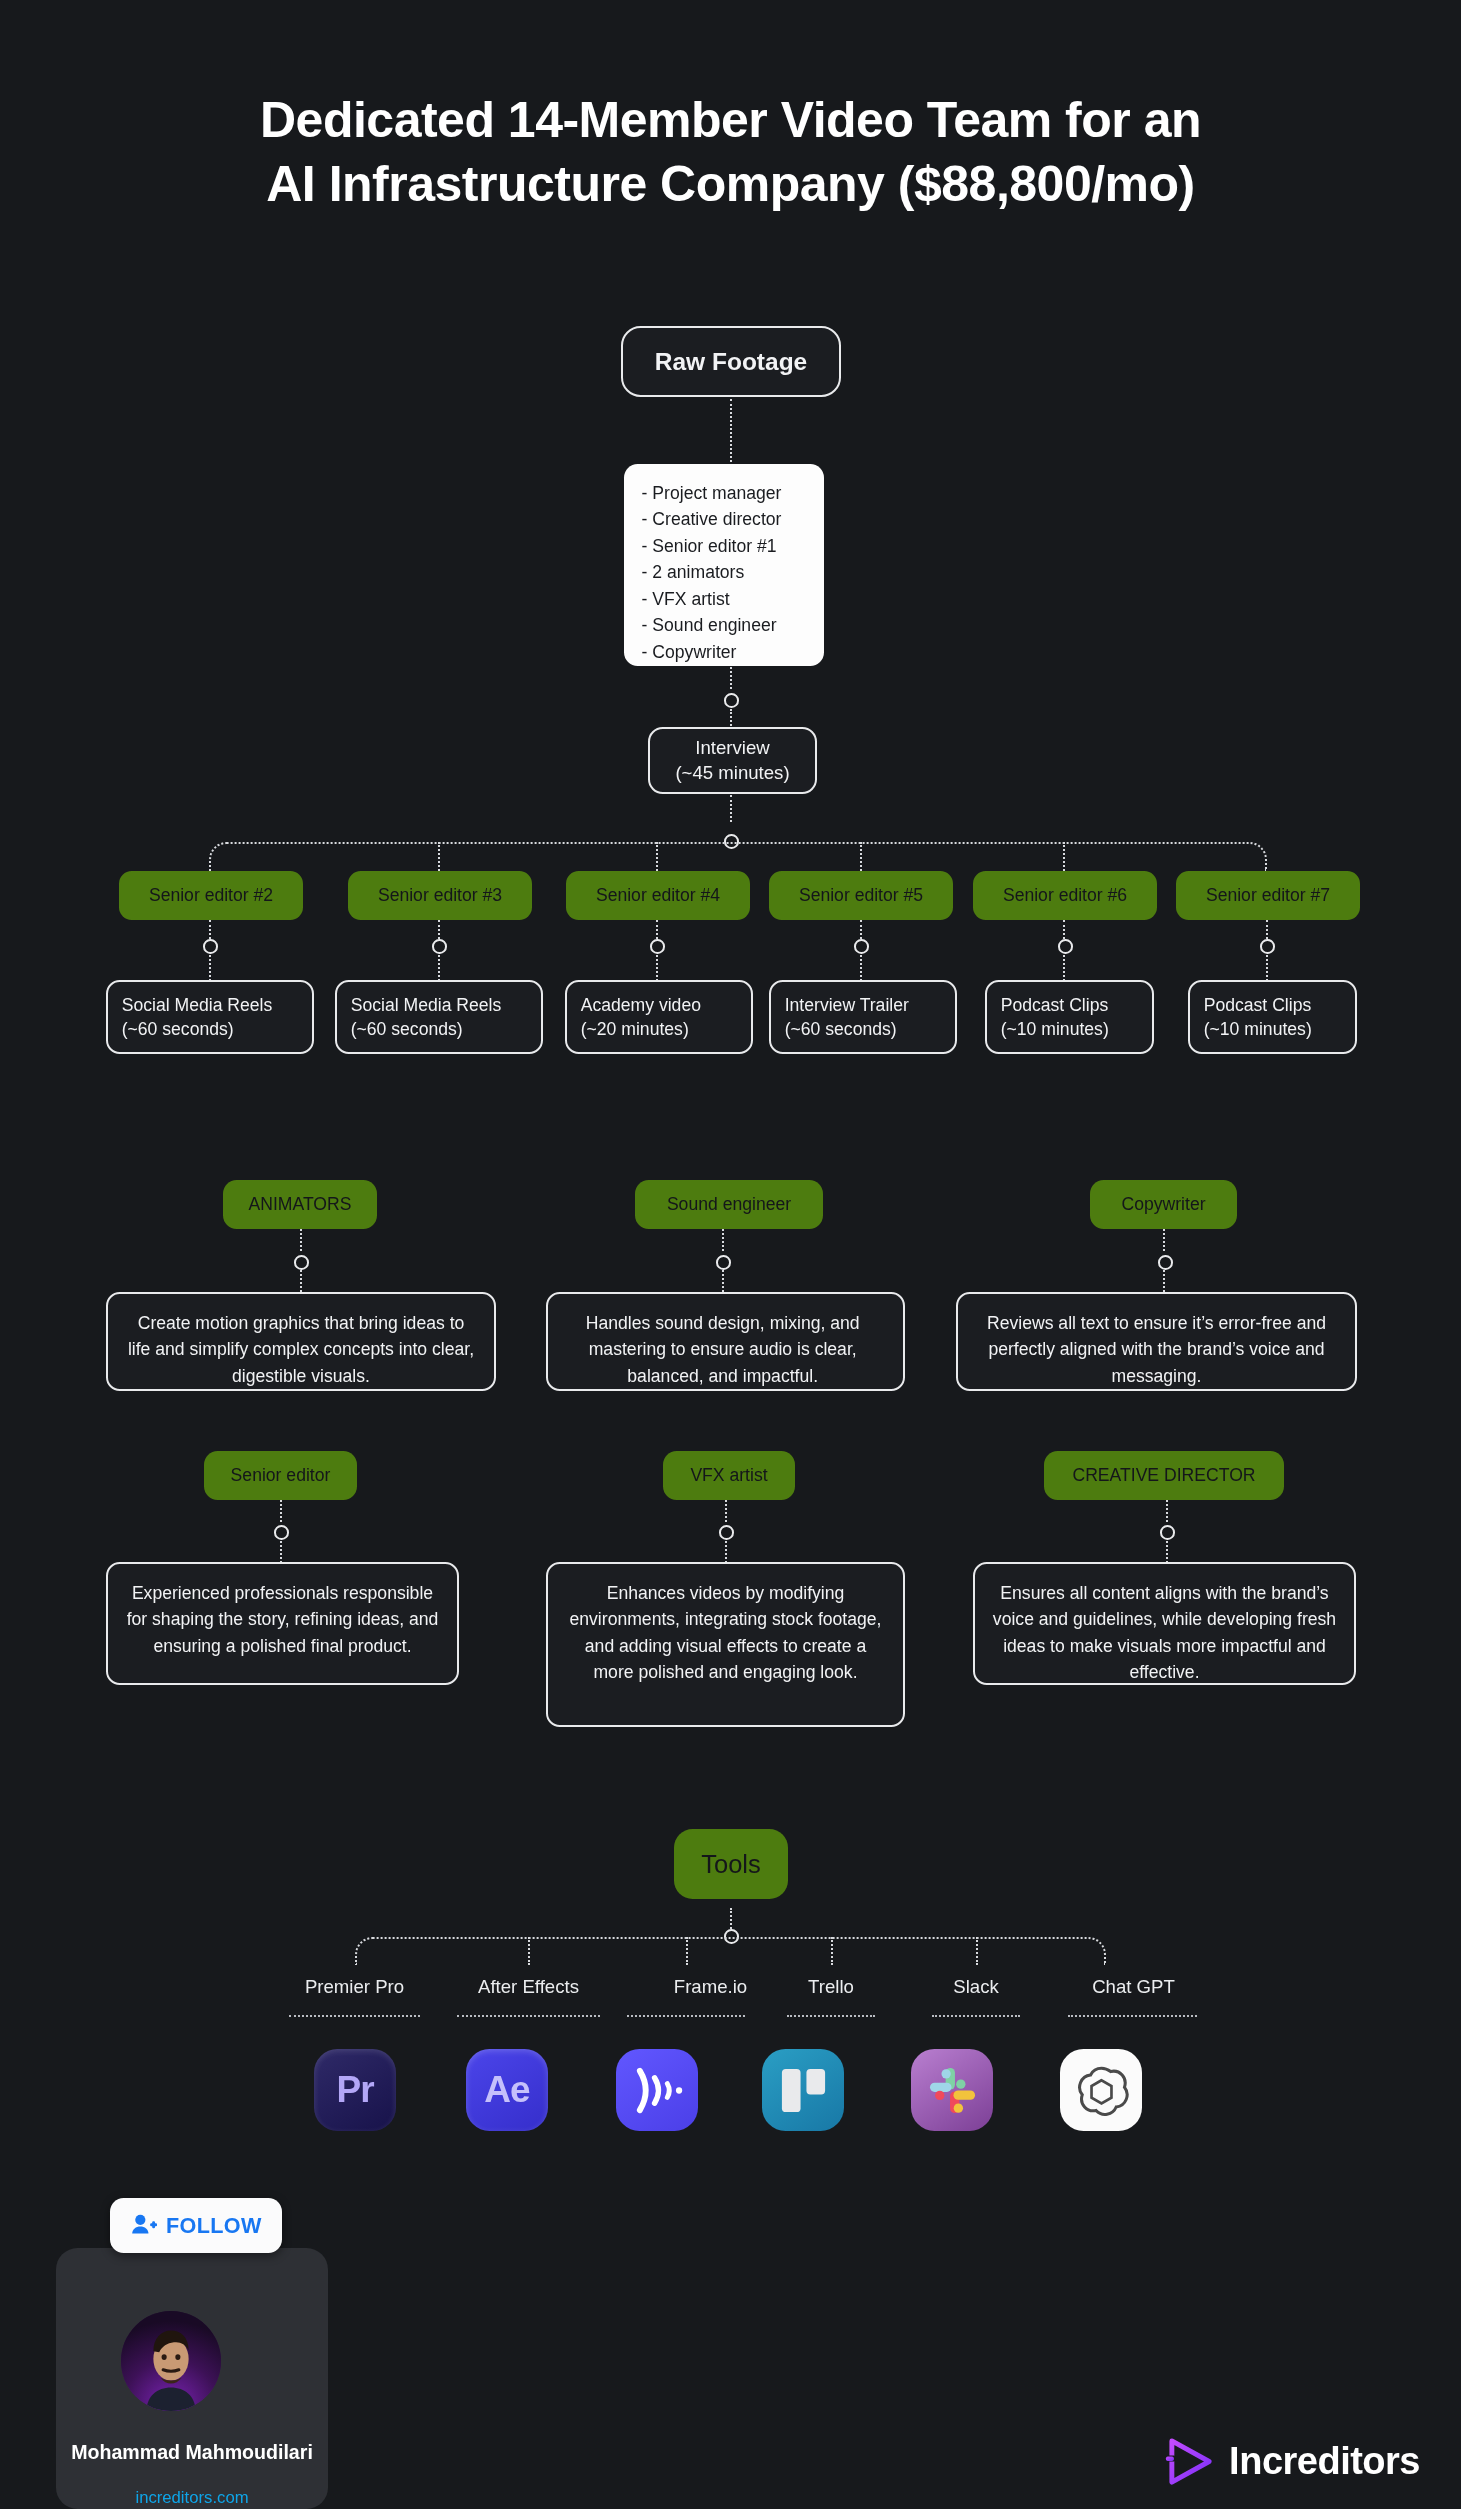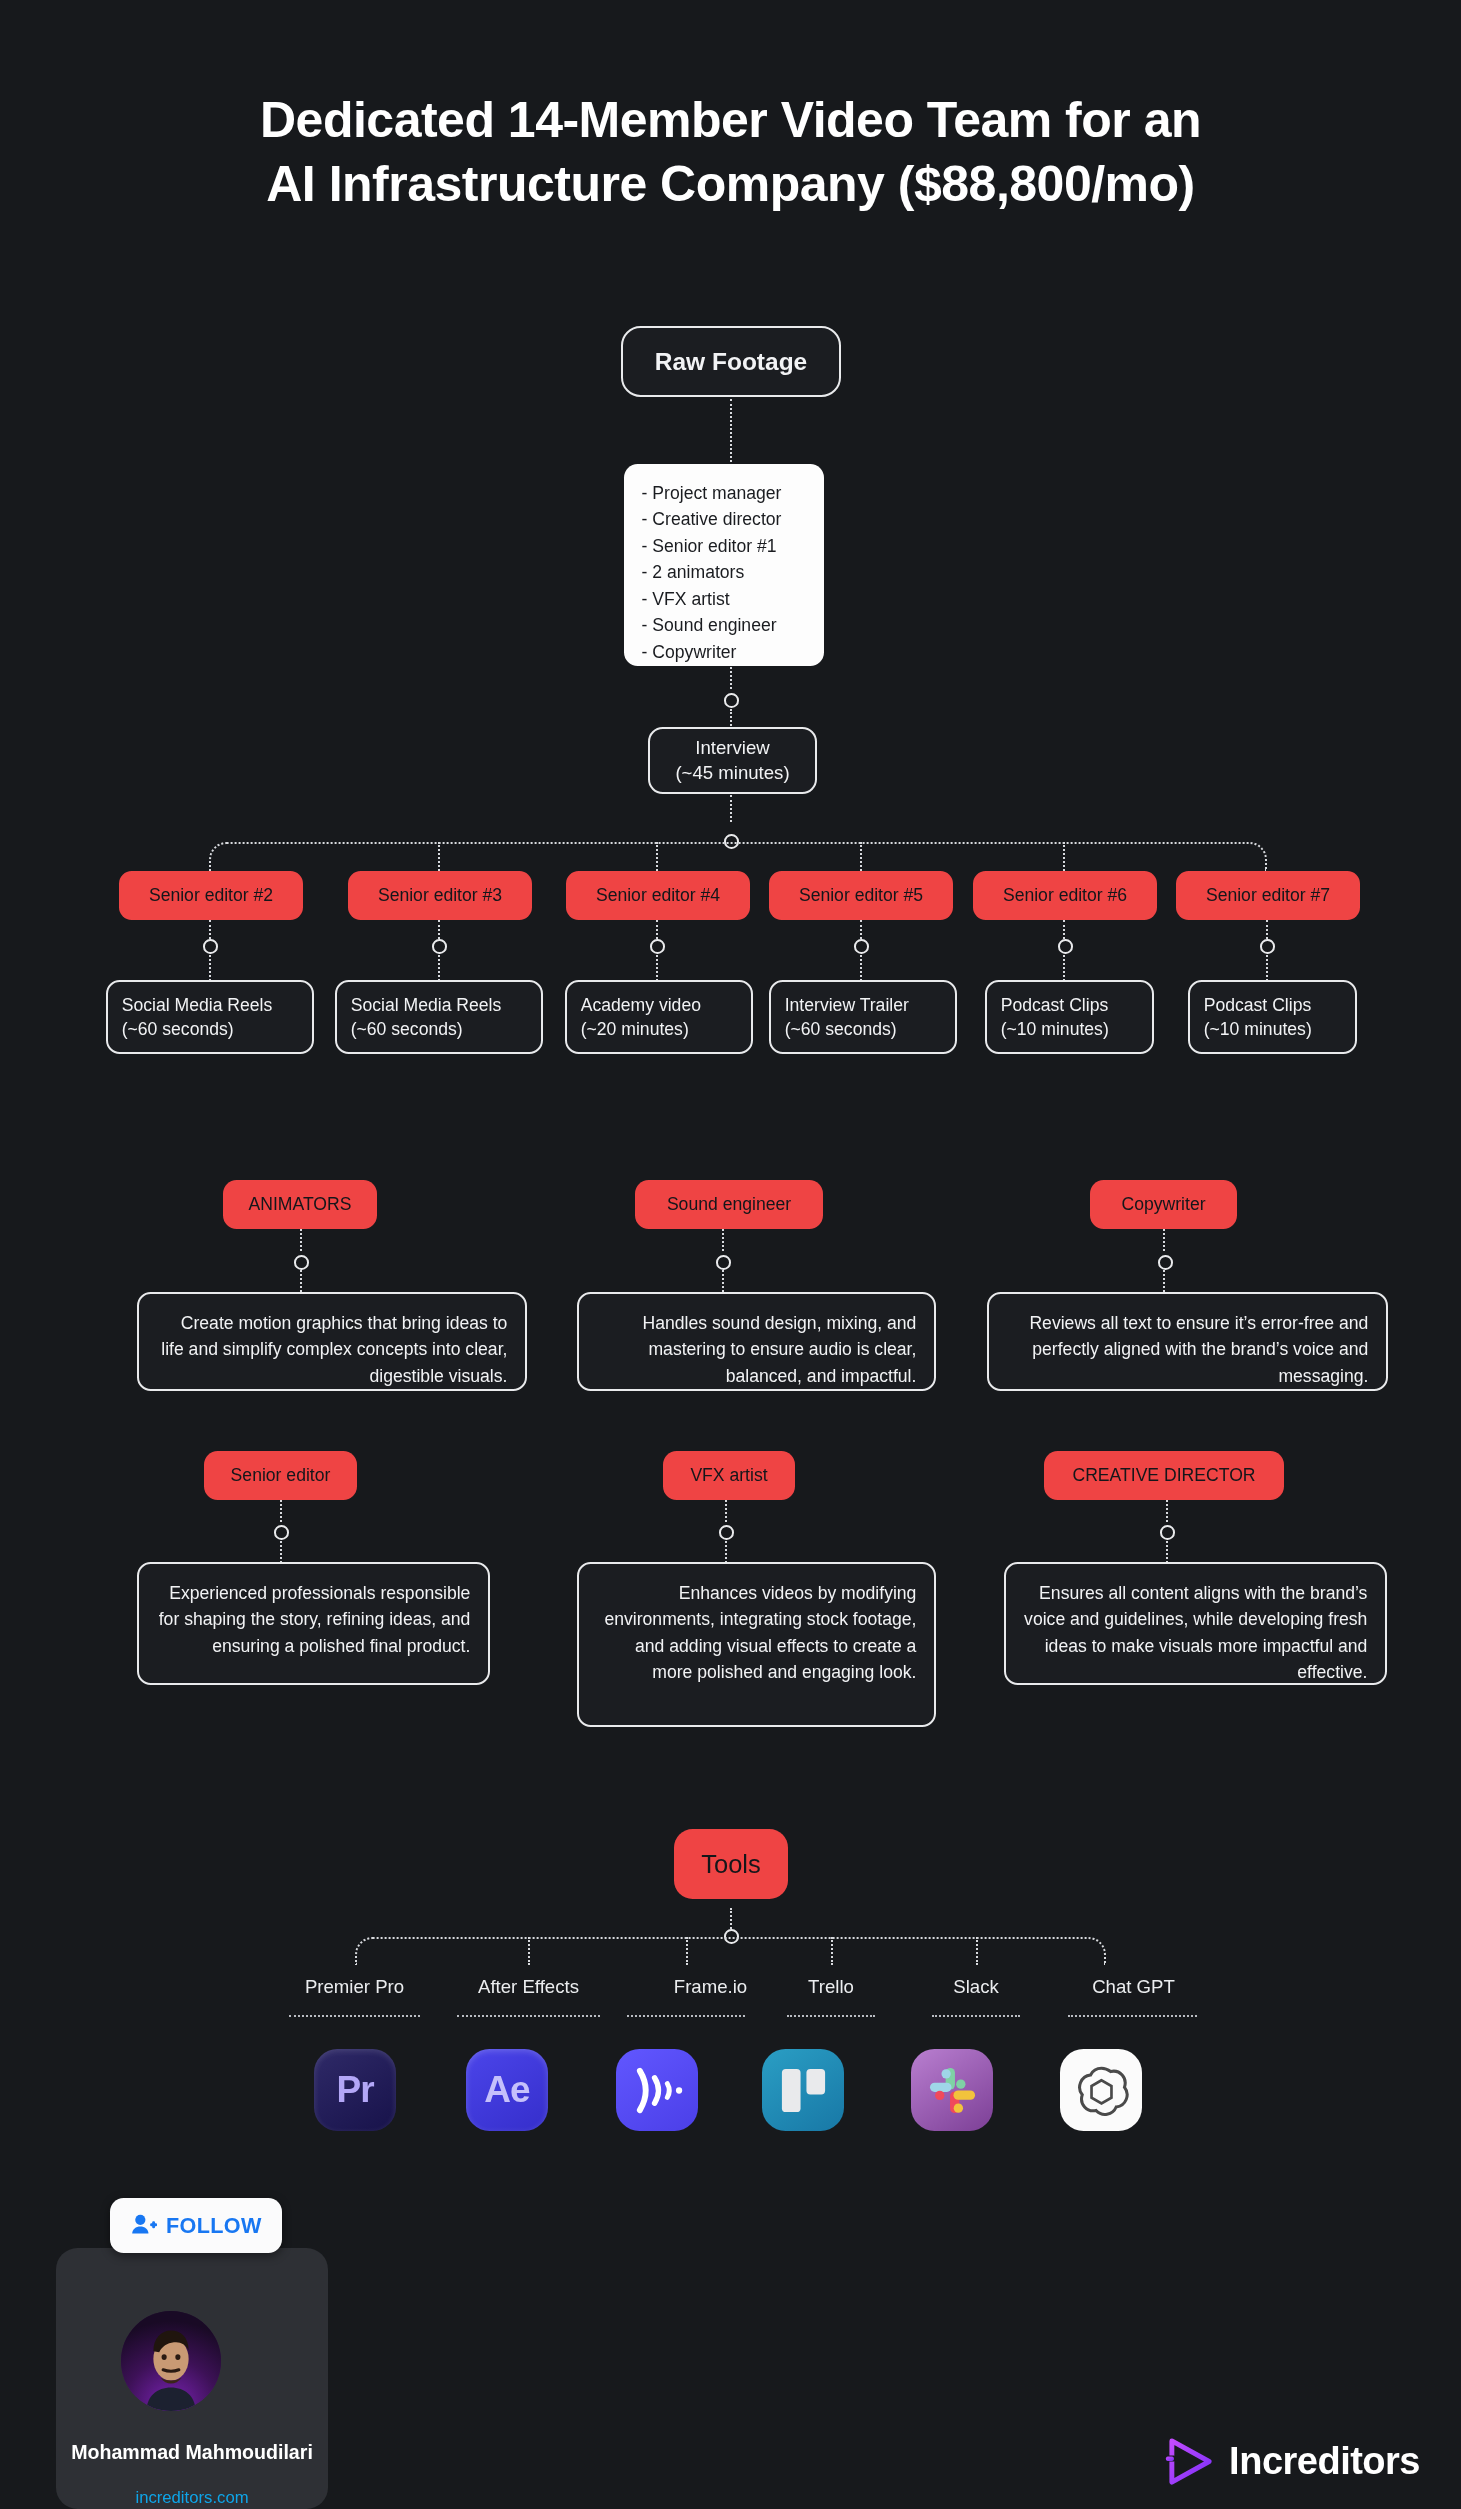--- a/index.html
+++ b/index.html
@@ -33,21 +33,21 @@
     border: 2px solid #e9eaec;
     border-radius: 15.7px;
     color: #f2f3f5;
     display: flex;
     align-items: center;
     justify-content: center;
     text-align: center;
   }
   .node-white {
     position: absolute;
-    background: #ef4444;
+    background: #4d7c0f;
     border-radius: 13.7px;
     color: #14161a;
     display: flex;
     align-items: center;
     justify-content: center;
     text-align: center;
   }
 
   
   #raw-footage {
@@ -94,22 +94,21 @@
   .role-pill {
     height: 49px;
     font-size: 17.6px;
     border-radius: 13.7px;
   }
   .role-desc {
     font-size: 17.6px; line-height: 26.5px;
     padding: 15.7px 17.6px;
     display: block;
     border-radius: 13.7px;
-    text-align: right;
-    margin-left: 31px;
+    text-align: center;
   }
 
   
   #tools-node {
     left: 674px; top: 1829px; width: 114px; height: 70px;
     font-size: 25.5px;
     border-radius: 18.6px;
   }
   .tool-label {
     position: absolute;

